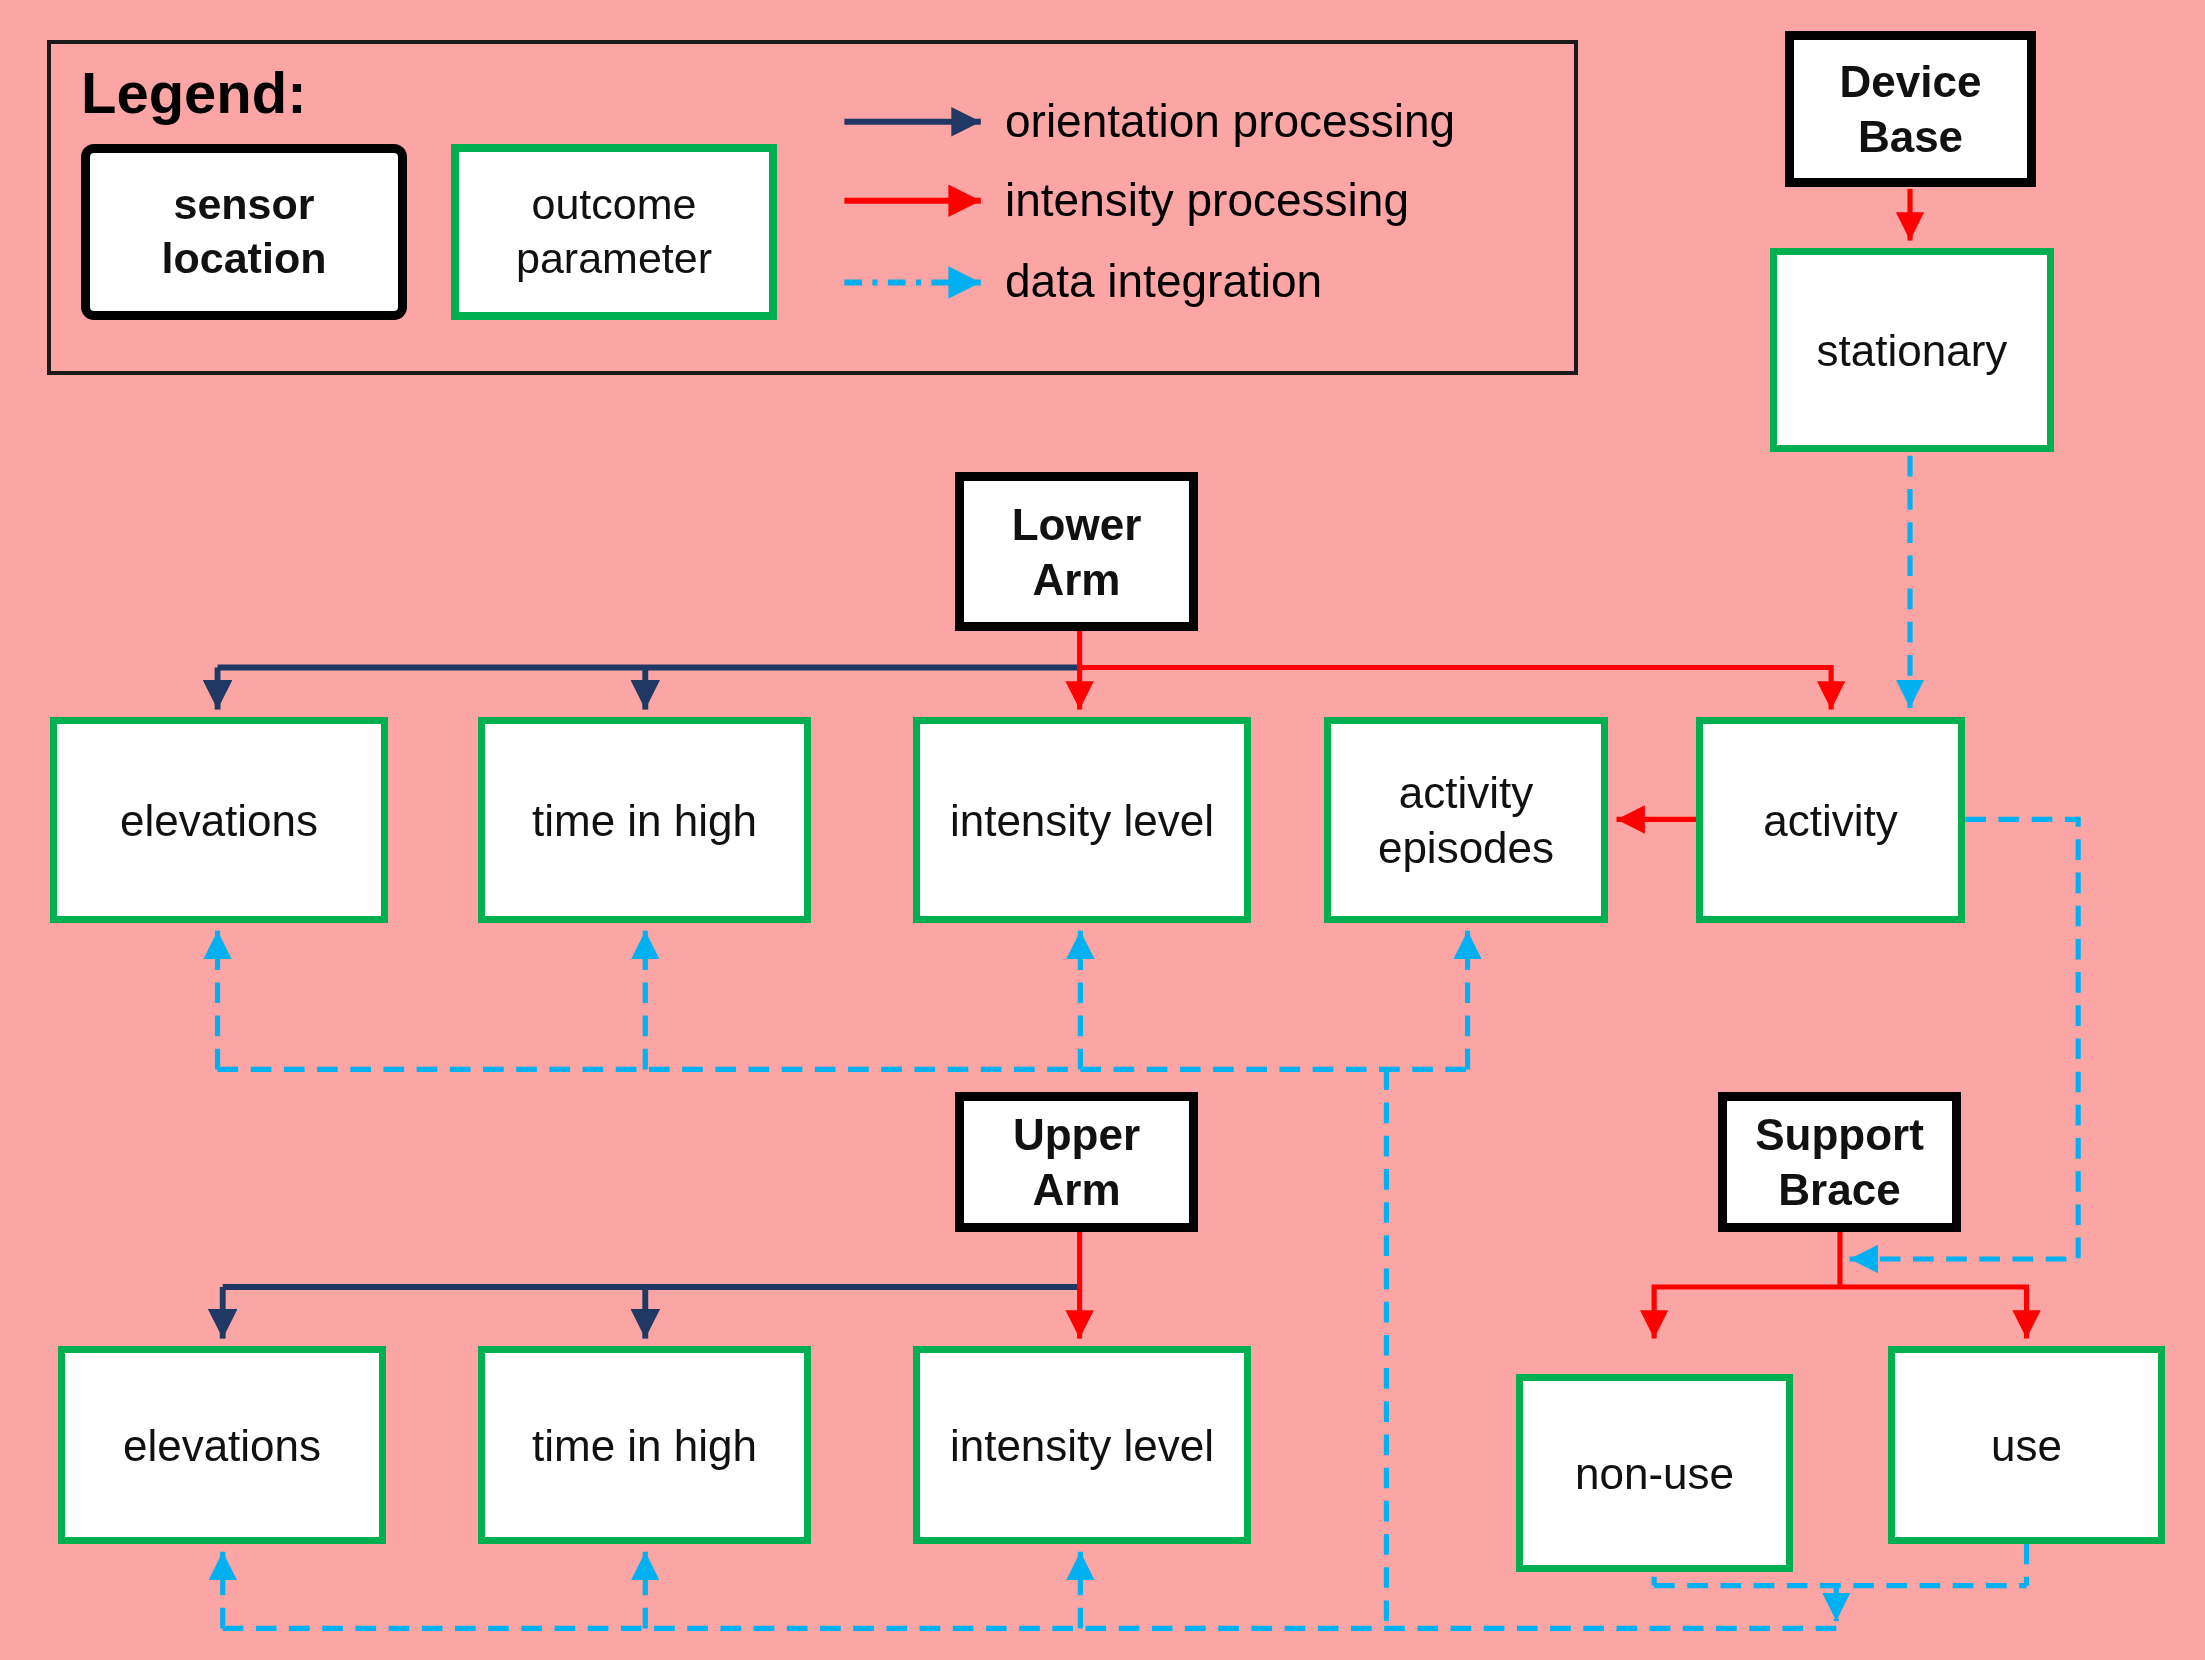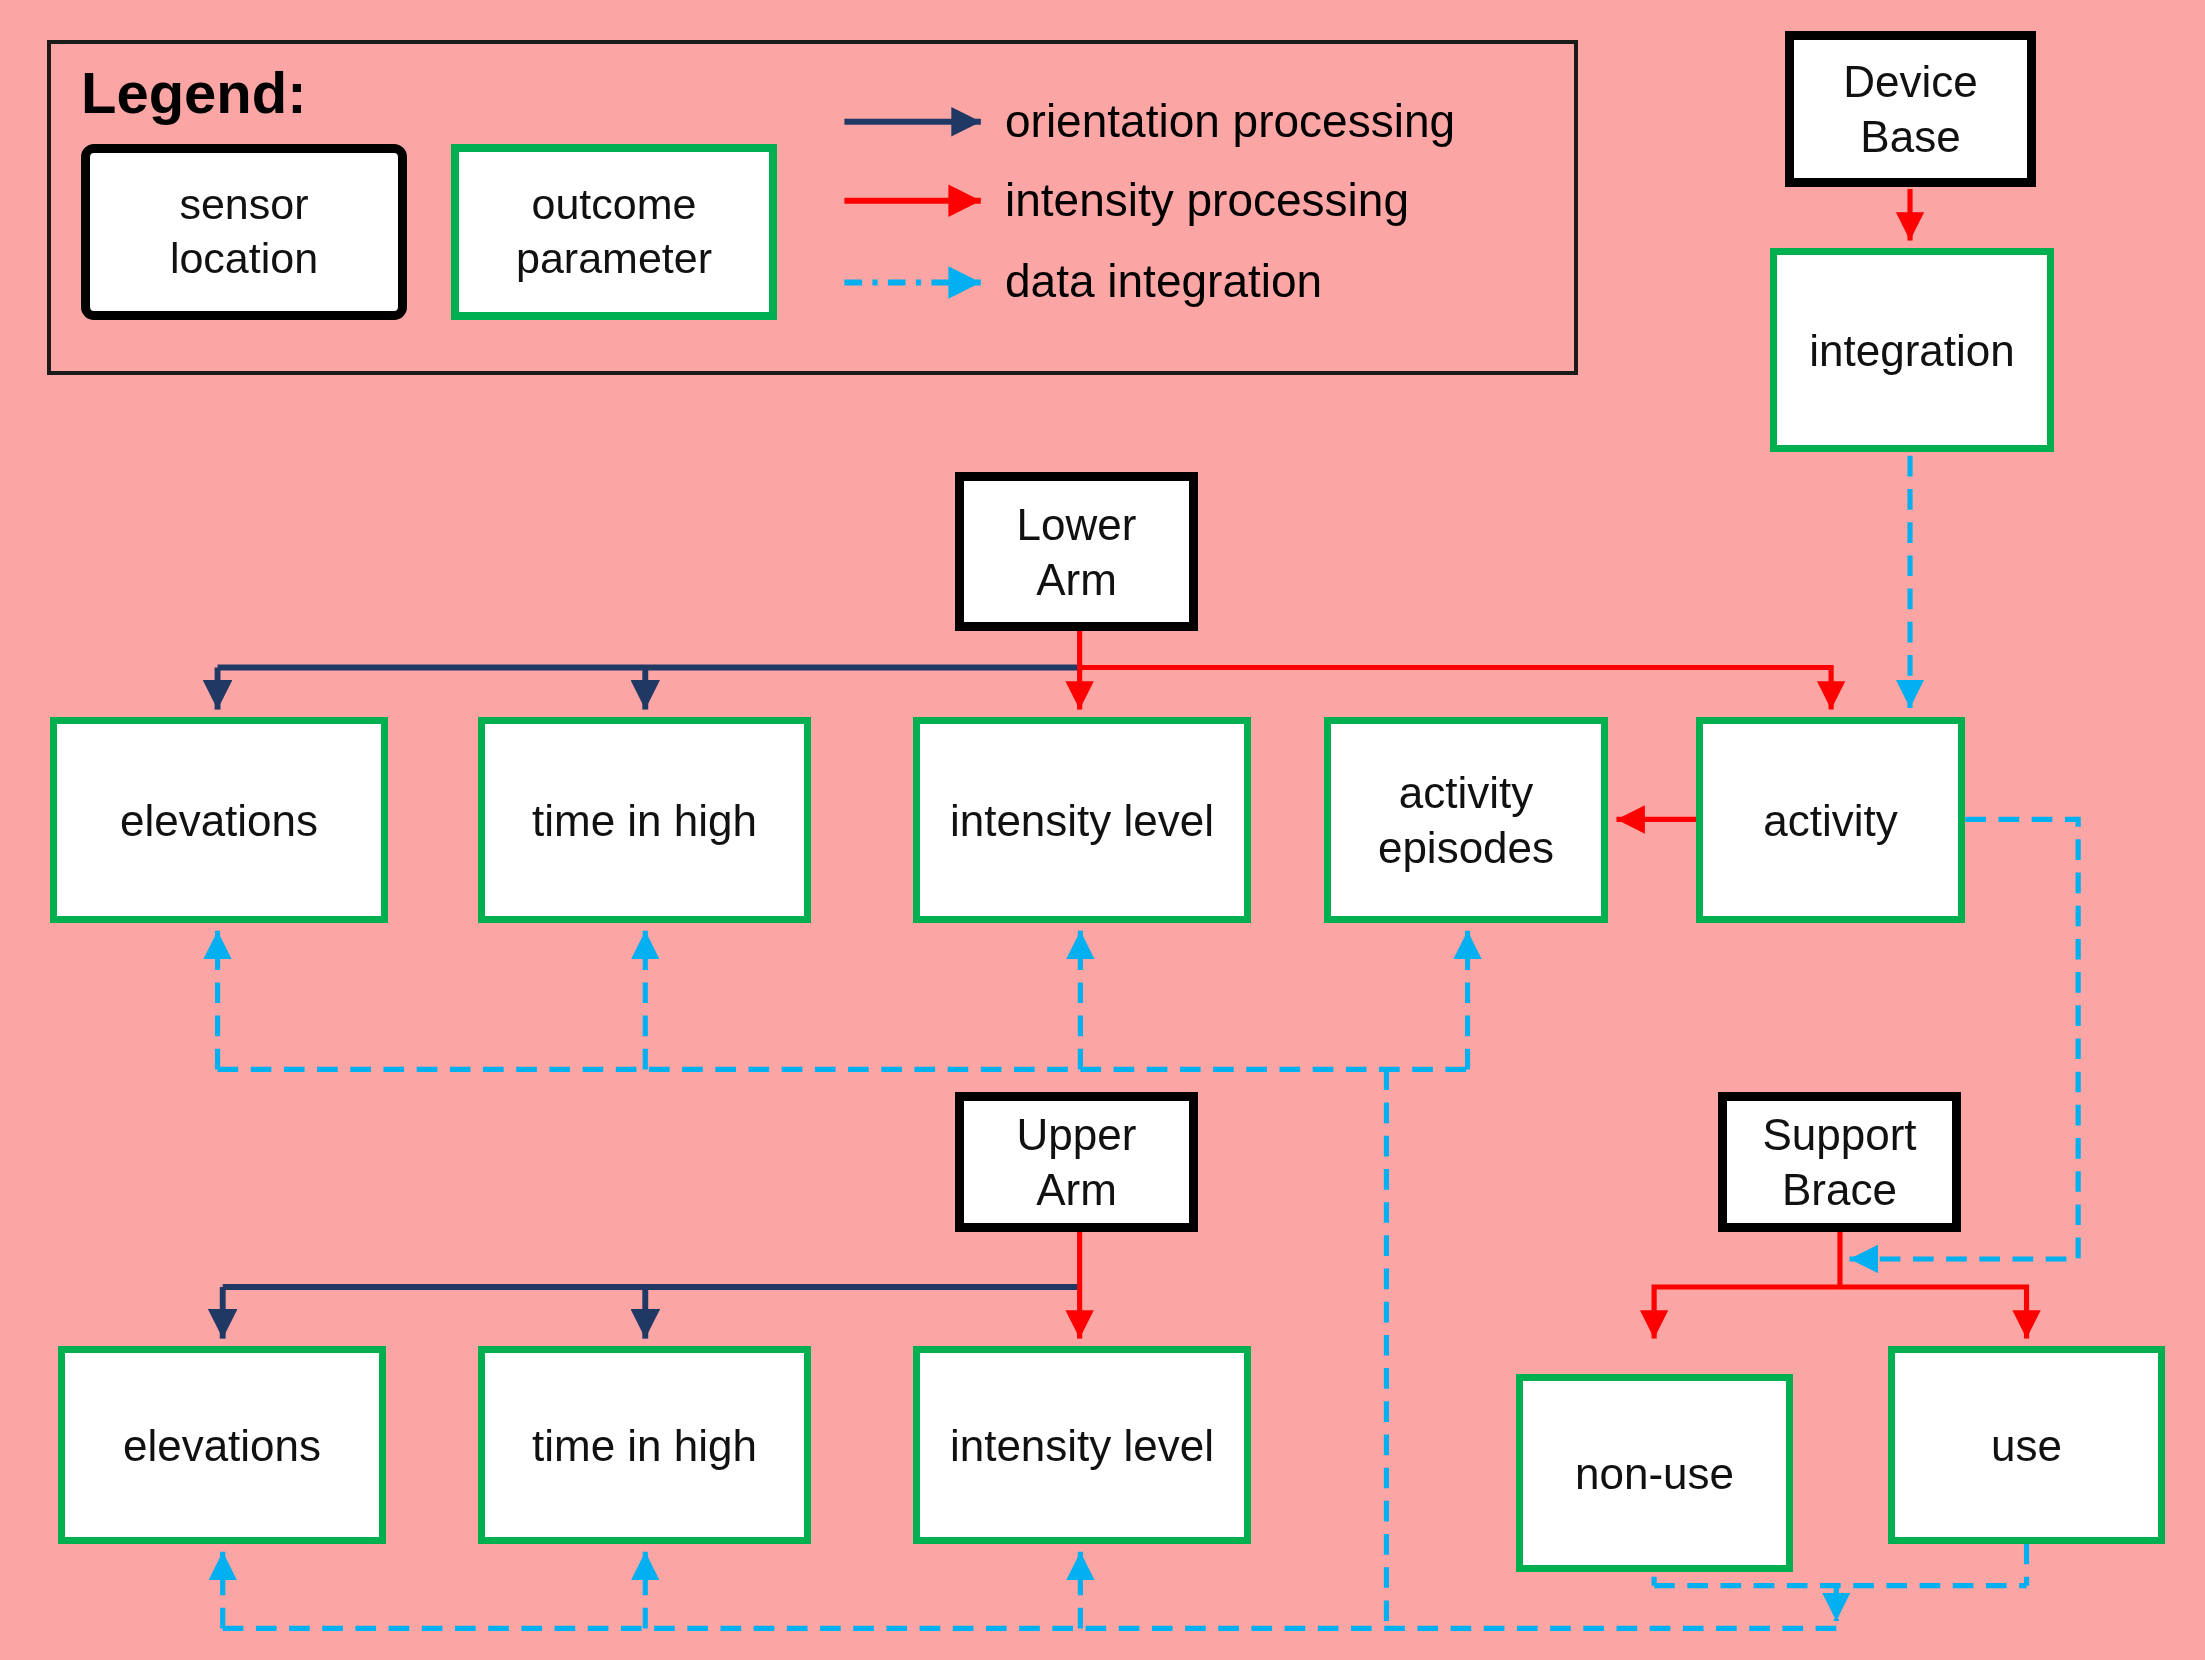--- a/index.html
+++ b/index.html
@@ -3,21 +3,21 @@
 <meta charset="utf-8">
 <style>
   html,body{margin:0;padding:0;background:#ffffff;}
   body{font-family:"Liberation Sans", sans-serif;}
   #canvas{position:relative;width:2205px;height:1661px;background:#fca5a5;overflow:hidden;}
   #wires{position:absolute;left:0;top:0;width:2205px;height:1661px;}
   .box{position:absolute;box-sizing:border-box;background:#ffffff;display:flex;
        align-items:center;justify-content:center;text-align:center;
        white-space:pre-line;line-height:1.25;color:#111;}
   .green{border:7.4px solid #00B050;font-size:44px;}
-  .black{border:9.6px solid #000000;font-weight:normal;font-size:44px;}
+  .black{border:9.6px solid #000000;font-weight:bold;font-size:44px;}
   .legend-frame{position:absolute;box-sizing:border-box;border:4.4px solid #1a1a1a;background:transparent;}
   .legend-title{position:absolute;font-size:58px;font-weight:bold;color:#000;}
   .legend-swatch{font-size:43px;}
   .legend-label{position:absolute;font-size:46px;color:#000;transform:translateY(-52%);white-space:nowrap;}
 </style>
 </head>
 <body>
 
 <div id="canvas">
 
@@ -96,21 +96,21 @@
 
   <div class="box black" style="left:1785px;top:31px;width:251px;height:156px;">Device
 Base</div>
   <div class="box black" style="left:955px;top:472px;width:243px;height:159px;">Lower
 Arm</div>
   <div class="box black" style="left:955px;top:1092px;width:243px;height:140px;">Upper
 Arm</div>
   <div class="box black" style="left:1718px;top:1092px;width:243px;height:140px;">Support
 Brace</div>
 
-  <div class="box green" style="left:1770px;top:248px;width:284px;height:204px;">integration</div>
+  <div class="box green" style="left:1770px;top:248px;width:284px;height:204px;">stationary</div>
 
   <div class="box green" style="left:50px;top:717px;width:338px;height:206px;">elevations</div>
   <div class="box green" style="left:478px;top:717px;width:333px;height:206px;">time in high</div>
   <div class="box green" style="left:913px;top:717px;width:338px;height:206px;">intensity level</div>
   <div class="box green" style="left:1324px;top:717px;width:284px;height:206px;">activity
 episodes</div>
   <div class="box green" style="left:1696px;top:717px;width:269px;height:206px;">activity</div>
 
   <div class="box green" style="left:58px;top:1346px;width:328px;height:198px;">elevations</div>
   <div class="box green" style="left:478px;top:1346px;width:333px;height:198px;">time in high</div>

